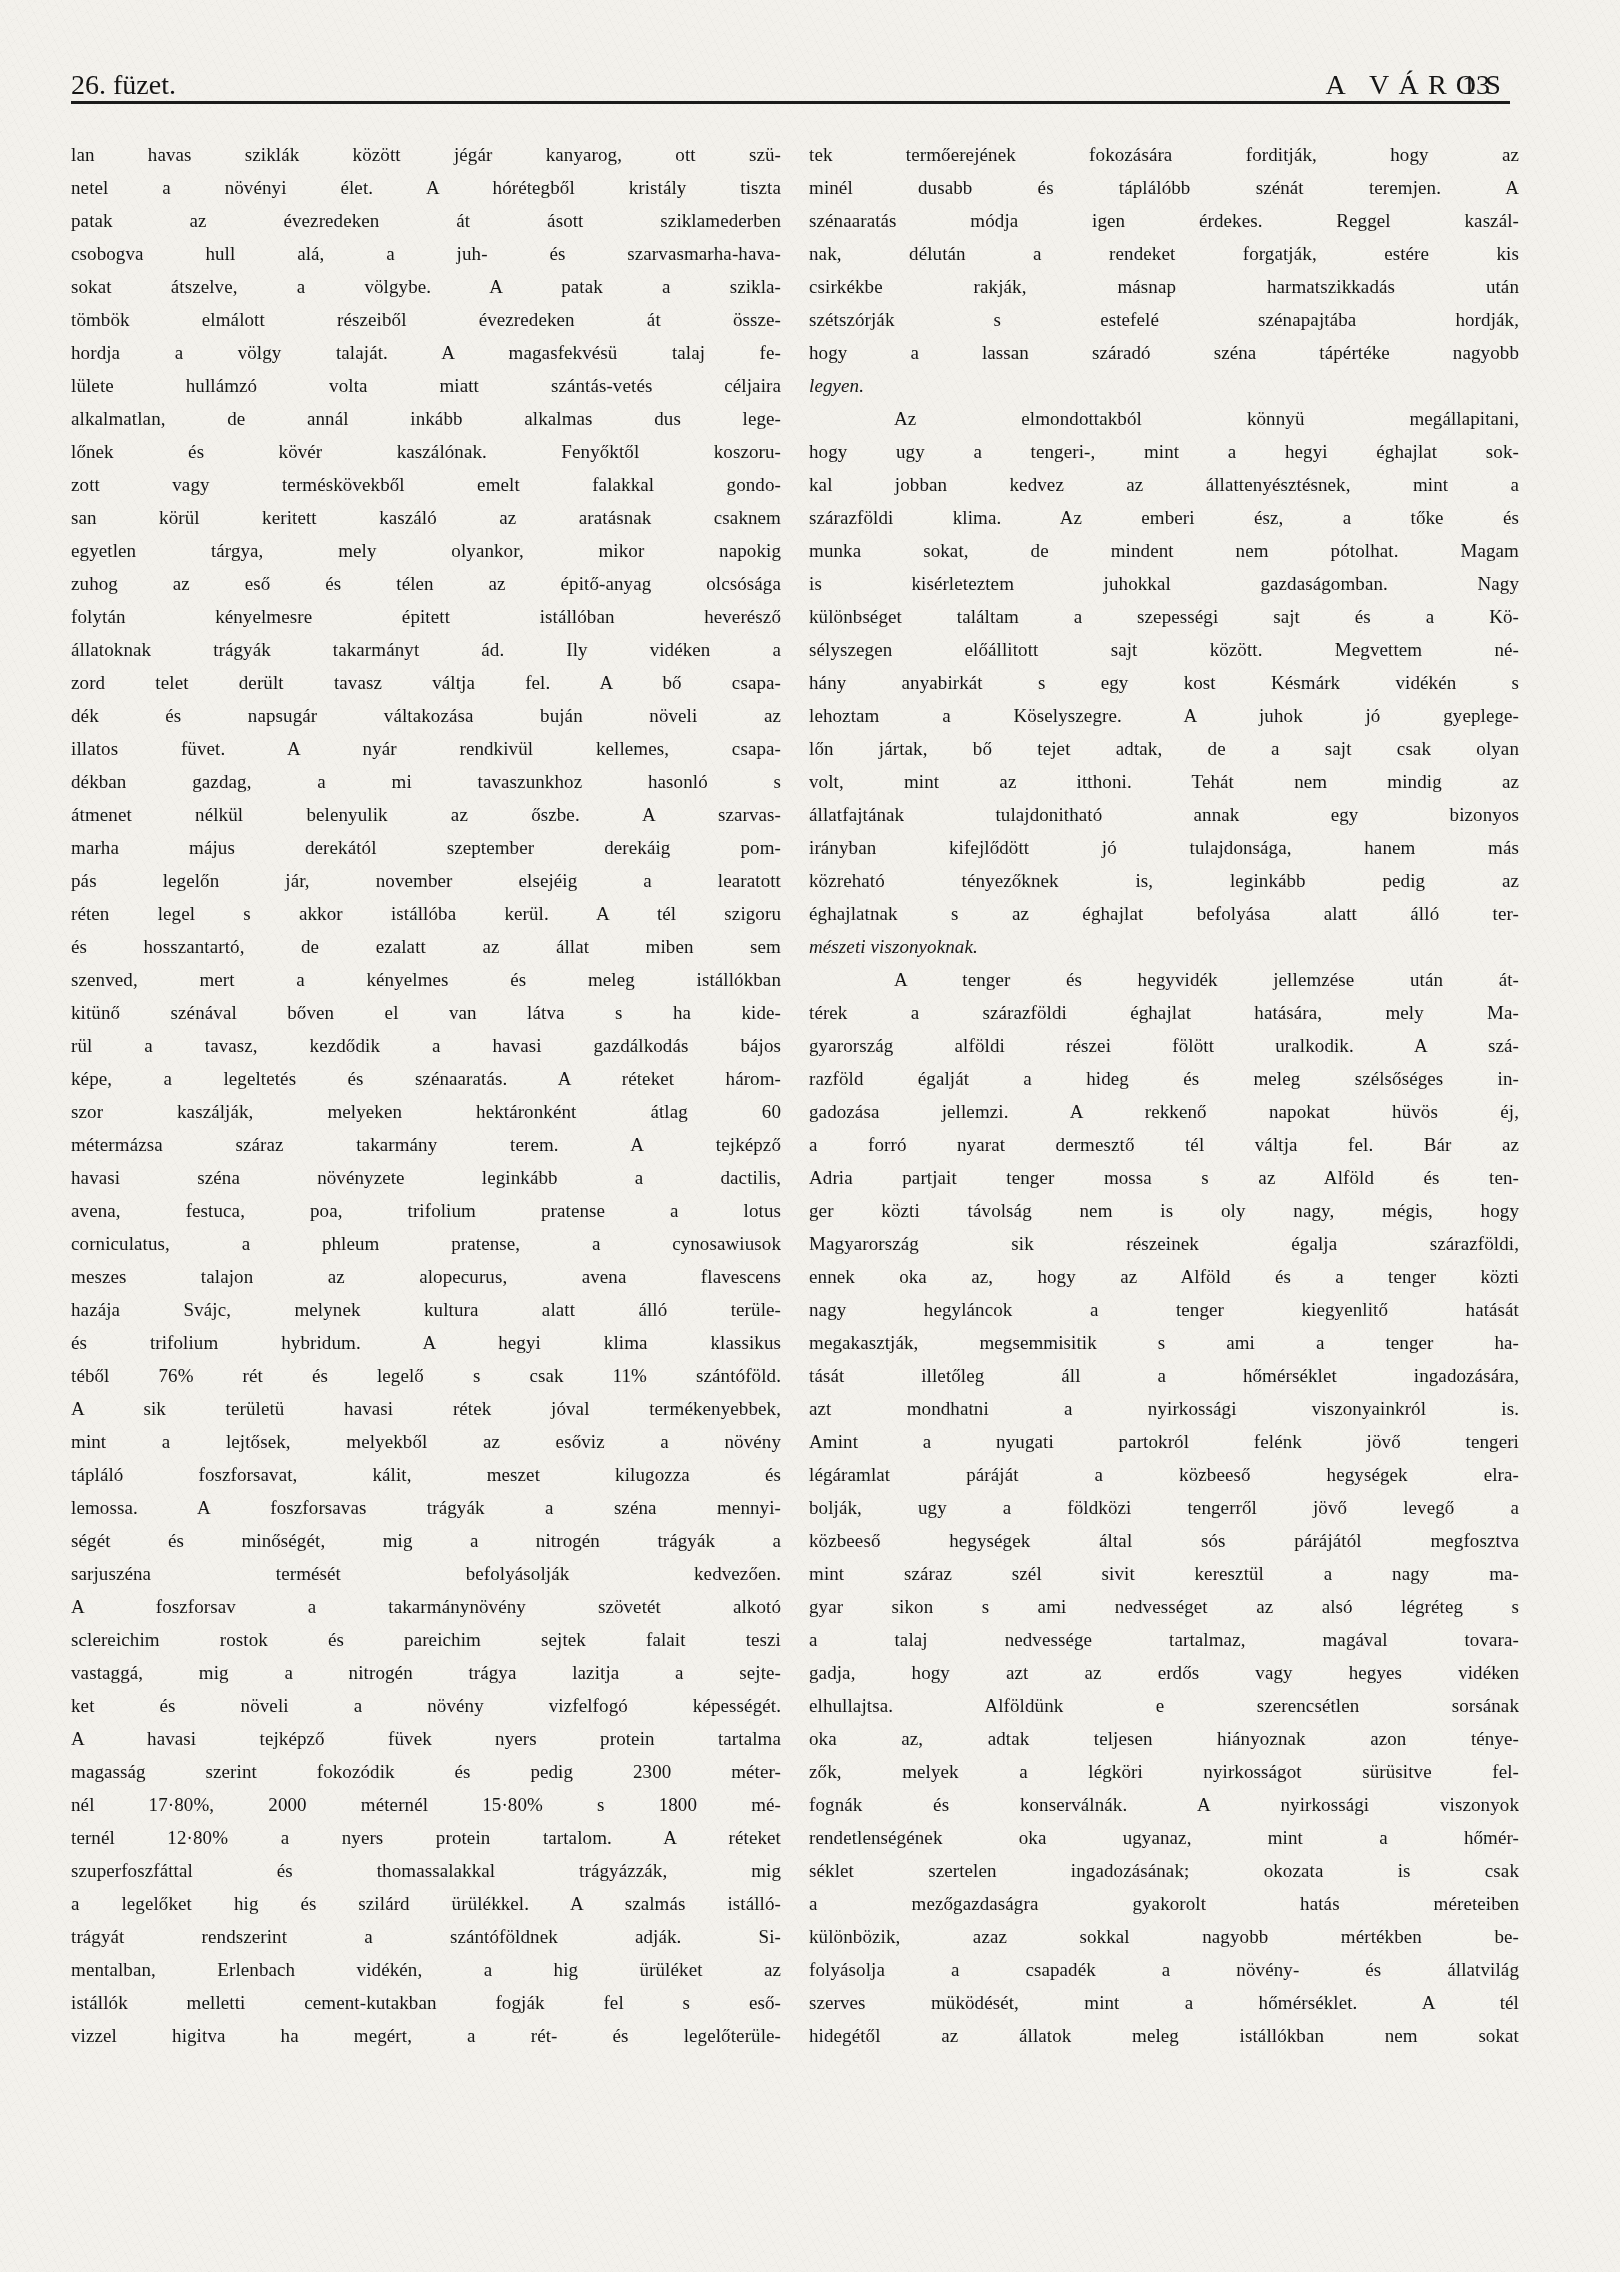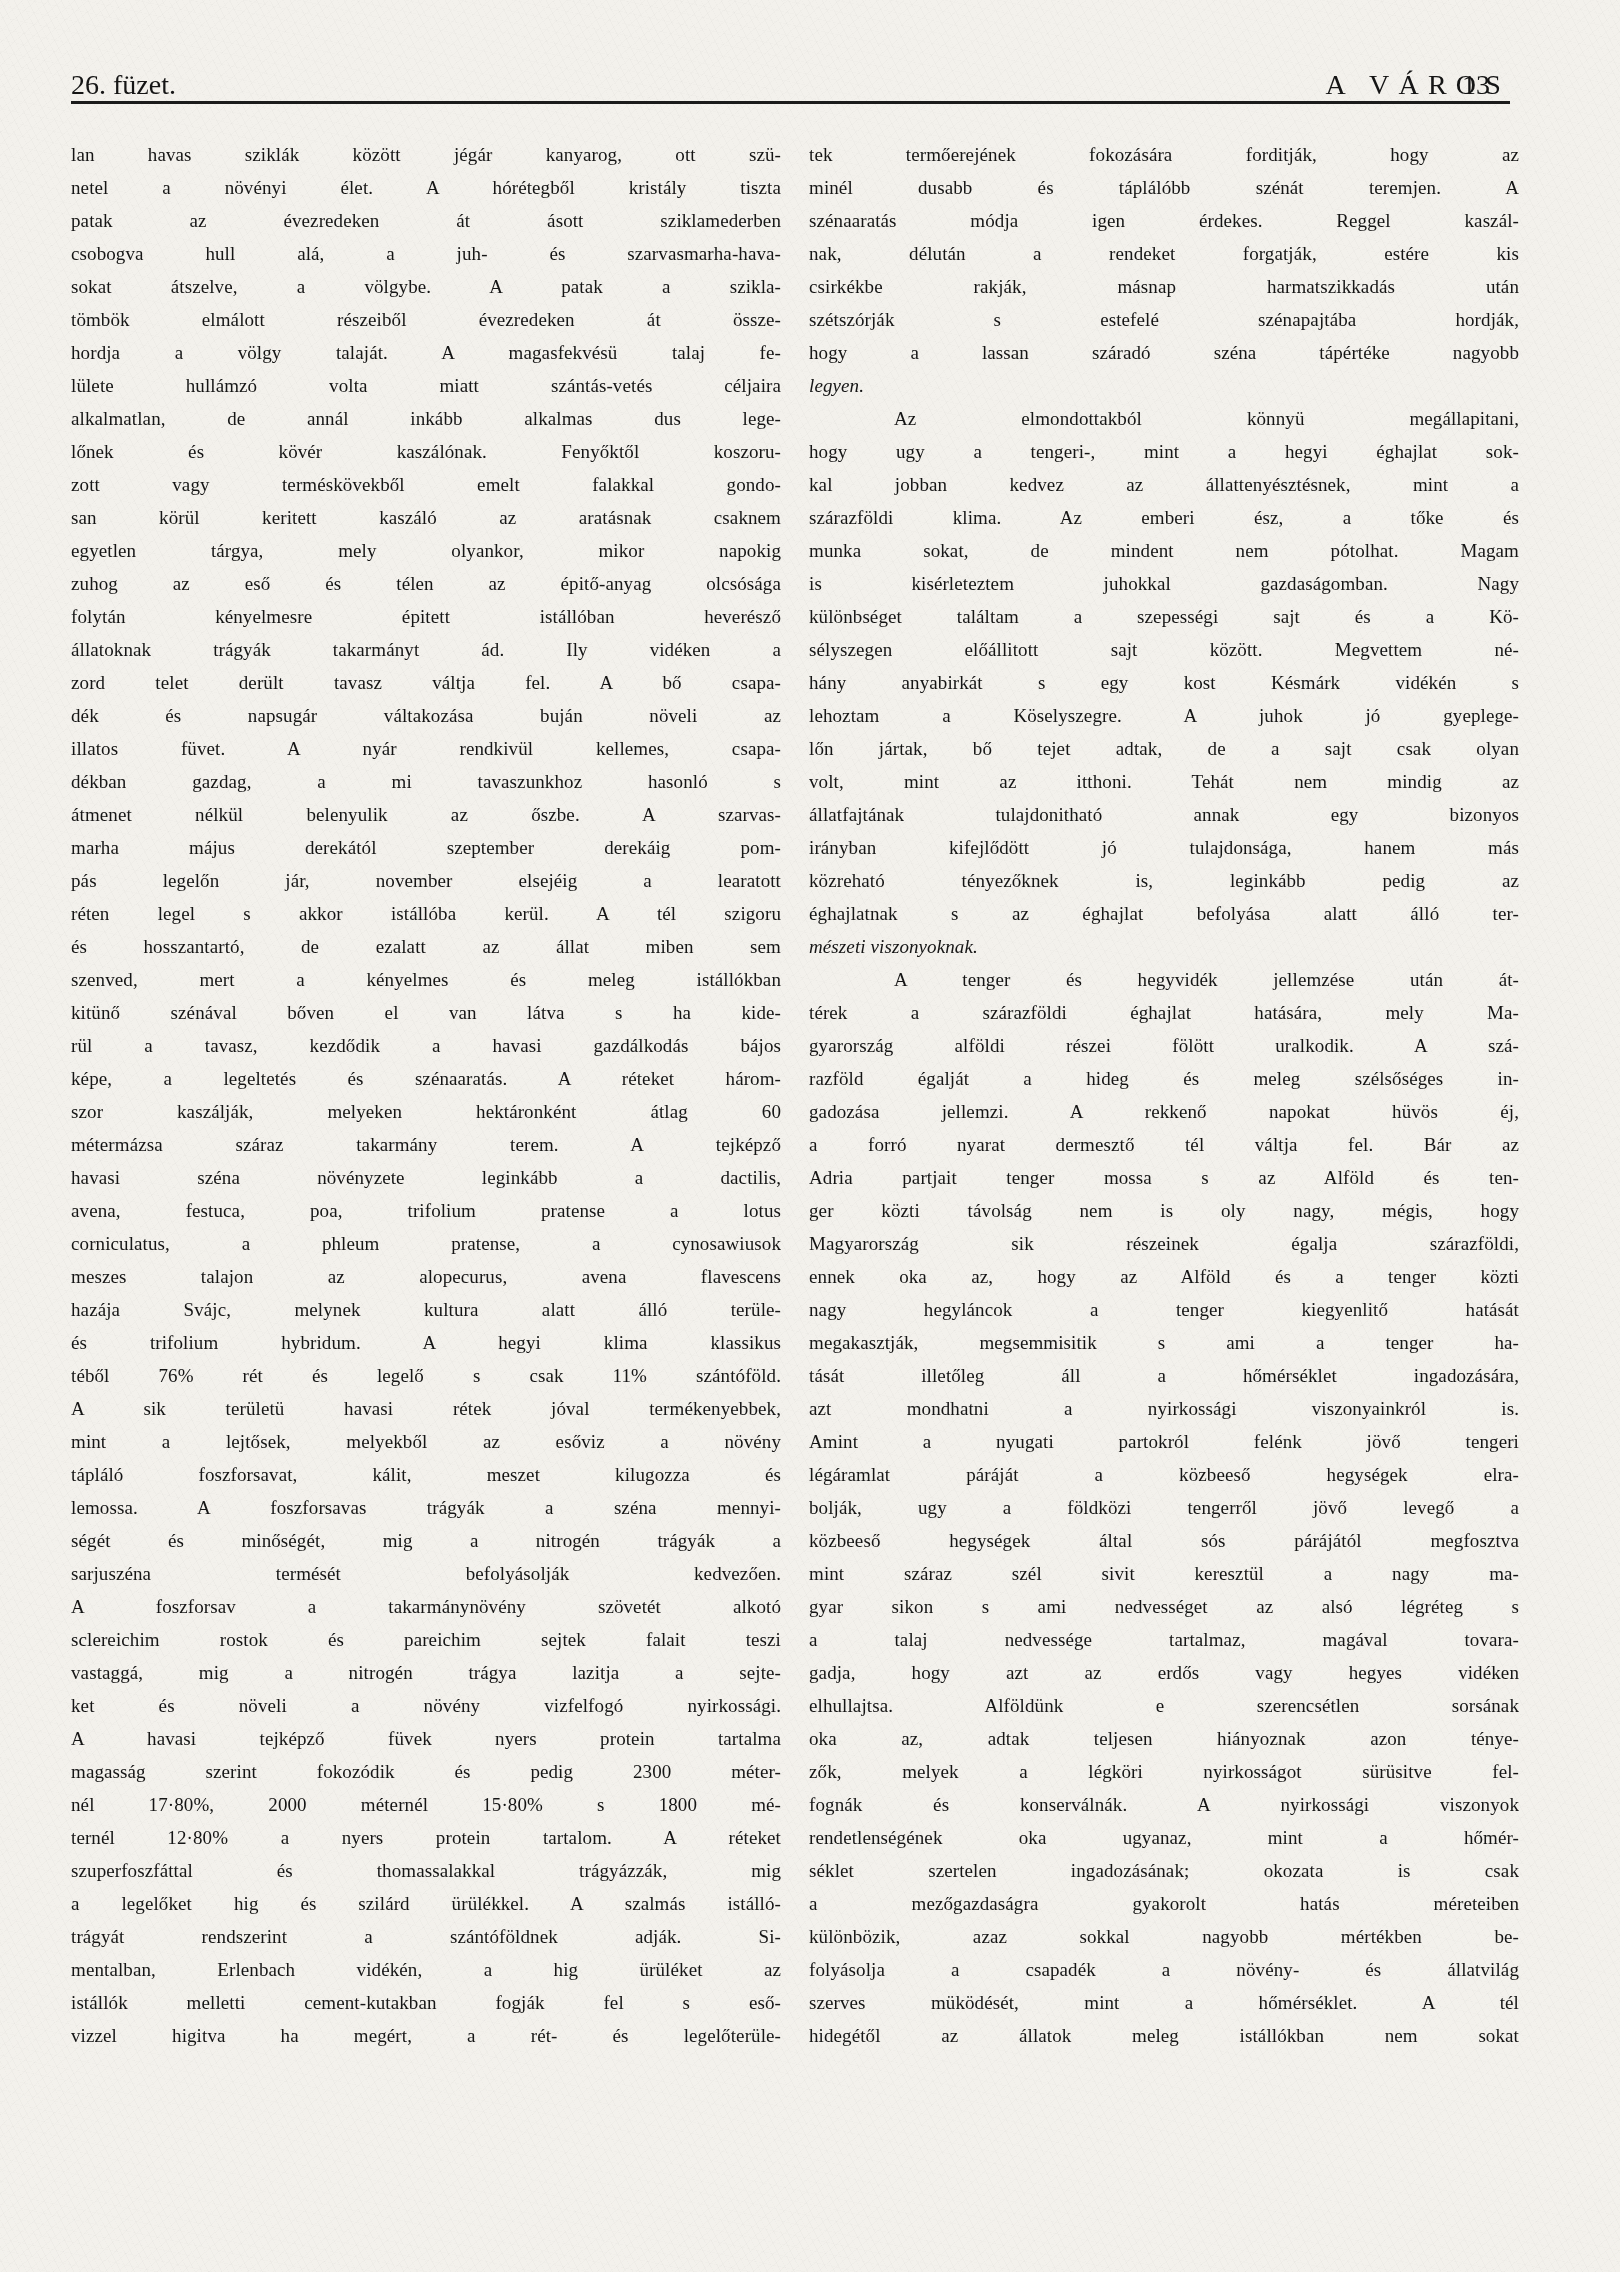--- a/index.html
+++ b/index.html
@@ -143,21 +143,21 @@
     <span class="line">téből 76% rét és legelő s csak 11% szántóföld.</span>
     <span class="line">A sik területü havasi rétek jóval termékenyebbek,</span>
     <span class="line">mint a lejtősek, melyekből az esőviz a növény</span>
     <span class="line">tápláló foszforsavat, kálit, meszet kilugozza és</span>
     <span class="line">lemossa. A foszforsavas trágyák a széna mennyi-</span>
     <span class="line">ségét és minőségét, mig a nitrogén trágyák a</span>
     <span class="line">sarjuszéna termését befolyásolják kedvezően.</span>
     <span class="line">A foszforsav a takarmánynövény szövetét alkotó</span>
     <span class="line">sclereichim rostok és pareichim sejtek falait teszi</span>
     <span class="line">vastaggá, mig a nitrogén trágya lazitja a sejte-</span>
-    <span class="line">ket és növeli a növény vizfelfogó nyirkossági.</span>
+    <span class="line">ket és növeli a növény vizfelfogó képességét.</span>
     <span class="line">A havasi tejképző füvek nyers protein tartalma</span>
     <span class="line">magasság szerint fokozódik és pedig 2300 méter-</span>
     <span class="line">nél 17·80%, 2000 méternél 15·80% s 1800 mé-</span>
     <span class="line">ternél 12·80% a nyers protein tartalom. A réteket</span>
     <span class="line">szuperfoszfáttal és thomassalakkal trágyázzák, mig</span>
     <span class="line">a legelőket hig és szilárd ürülékkel. A szalmás istálló-</span>
     <span class="line">trágyát rendszerint a szántóföldnek adják. Si-</span>
     <span class="line">mentalban, Erlenbach vidékén, a hig ürüléket az</span>
     <span class="line">istállók melletti cement-kutakban fogják fel s eső-</span>
     <span class="line">vizzel higitva ha megért, a rét- és legelőterüle-</span>

